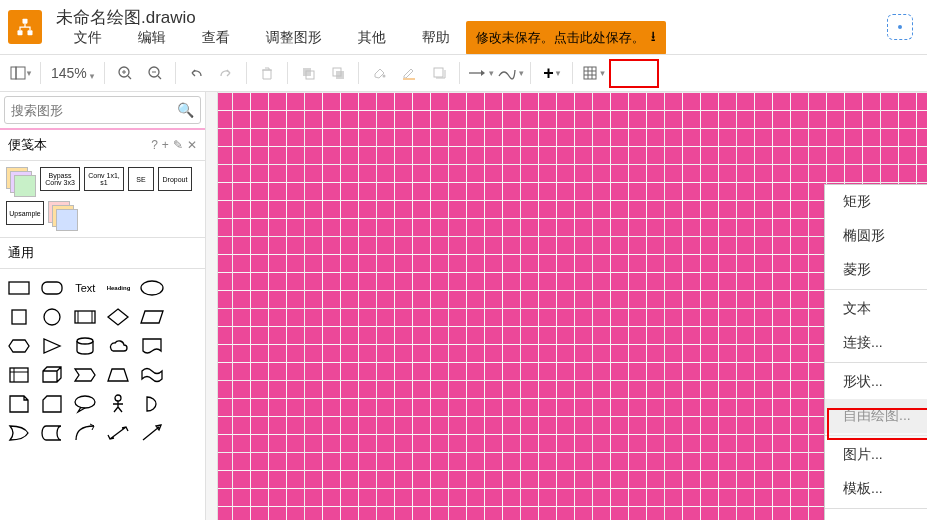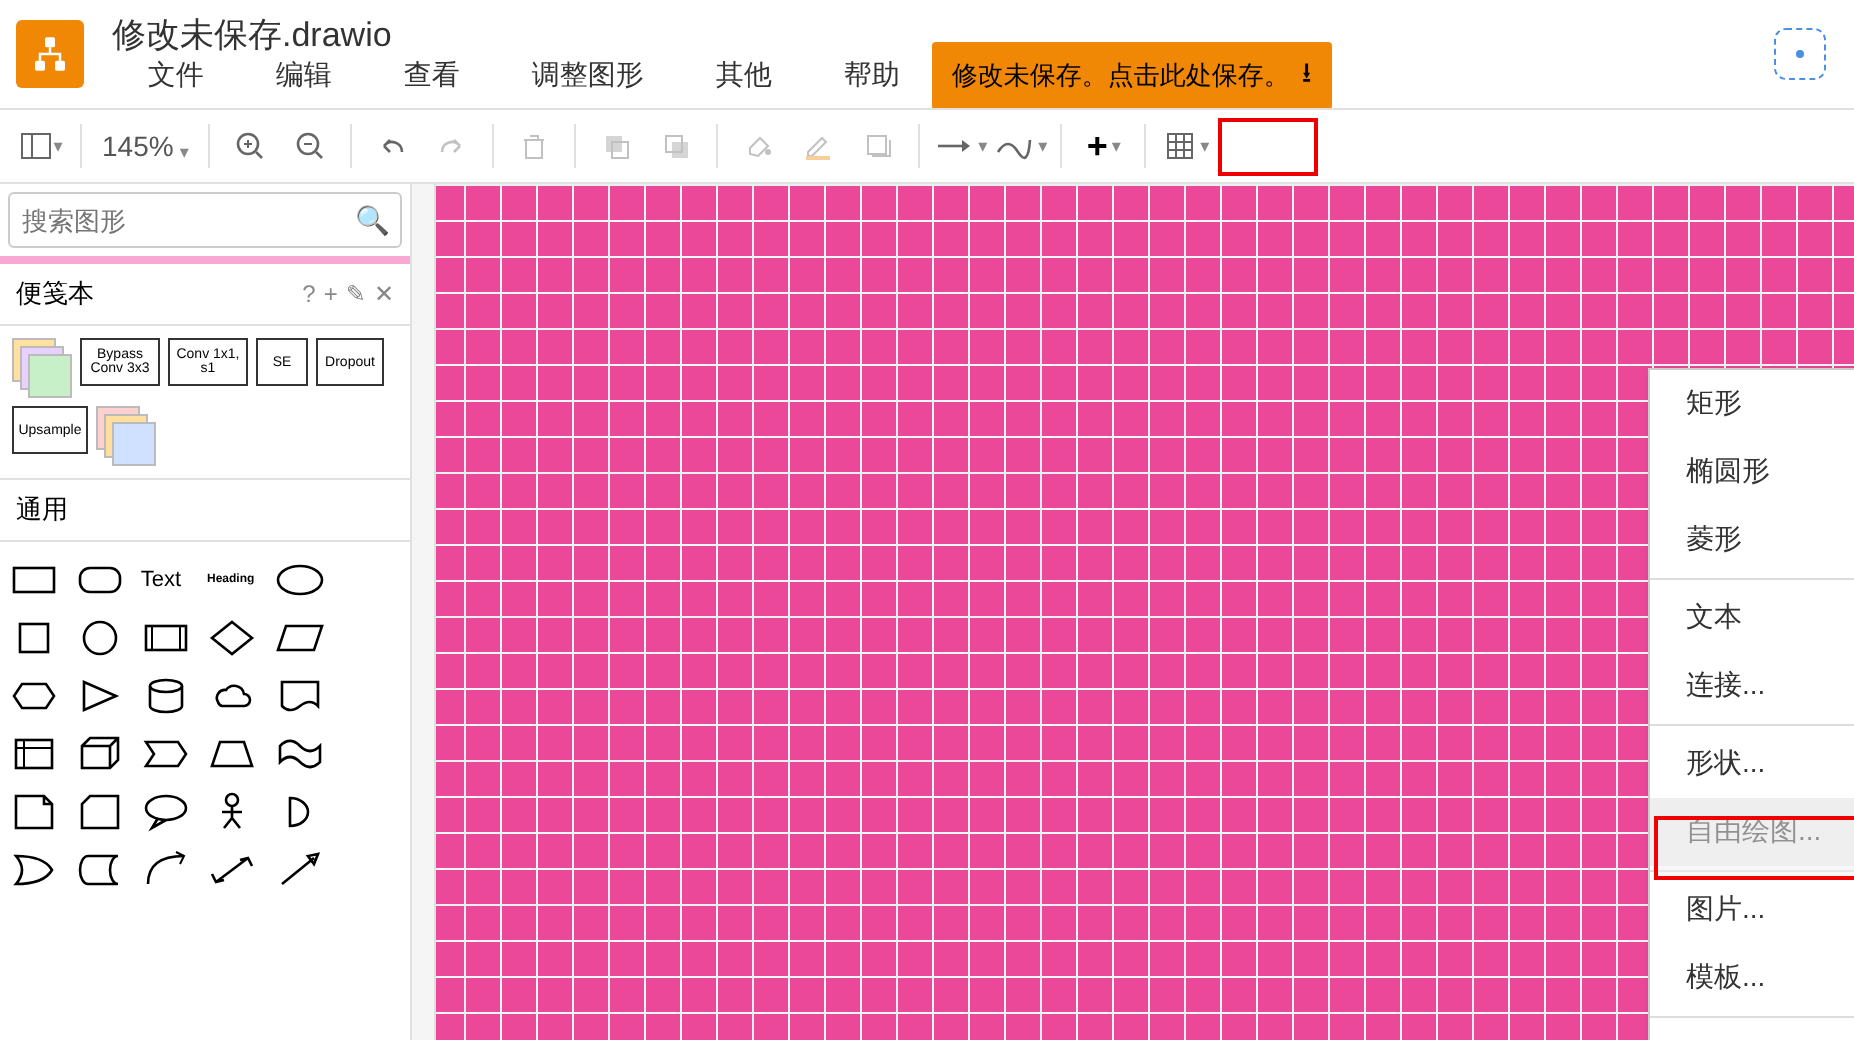--- a/index.html
+++ b/index.html
@@ -17,35 +17,35 @@
 .toolbar { height:38px; border-top:1px solid #e0e0e0; border-bottom:1px solid #e0e0e0; display:flex; align-items:center; padding:0 6px; gap:2px; color:#555; position:relative; }
 .tb-btn { width:28px; height:28px; display:flex; align-items:center; justify-content:center; font-size:15px; color:#666; border-radius:3px; }
 .tb-sep { width:1px; height:22px; background:#e0e0e0; margin:0 4px; }
 .zoom { font-size:14px; padding:0 4px; display:flex; align-items:flex-end; gap:3px; }
 .zoom .caret, .tb-caret { font-size:9px; color:#888; }
 .insert-highlight { position:absolute; left:609px; top:4px; width:50px; height:29px; border:2.5px solid #ee0000; }
 .insert-btn { display:flex; align-items:center; gap:2px; padding:0 6px; }
 .insert-btn .plus { font-size:18px; font-weight:bold; color:#000; }
 .workspace { display:flex; height:428px; }
 .sidebar { width:206px; border-right:1px solid #e0e0e0; display:flex; flex-direction:column; background:#fff; }
-.search-wrap { padding:4px; border-bottom:4px solid #f9a8d4; }
+.search-wrap { padding:4px; border-bottom:2px solid #f9a8d4; }
 .search-input { width:100%; height:28px; border:1px solid #ccc; border-radius:3px; padding:0 26px 0 6px; font-size:13px; background:#fff; }
 .search-box { position:relative; }
 .search-box .mag { position:absolute; right:6px; top:6px; color:#888; font-size:14px; }
 .panel-header { font-size:13px; padding:6px 8px; border-bottom:1px solid #e0e0e0; display:flex; align-items:center; }
 .panel-header .ph-right { margin-left:auto; display:flex; gap:4px; color:#888; font-size:12px; }
 .scratch-area { padding:6px; display:flex; flex-wrap:wrap; gap:4px; border-bottom:1px solid #e0e0e0; }
 .scratch-stack { width:30px; height:30px; position:relative; }
 .scratch-stack .sheet { position:absolute; width:22px; height:22px; border:1px solid #bbb; }
 .scratch-stack .s1 { left:0; top:0; background:#ffe0a0; }
 .scratch-stack .s2 { left:4px; top:4px; background:#e8d0ff; }
 .scratch-stack .s3 { left:8px; top:8px; background:#c8f0c8; }
 .scratch-box { width:40px; height:24px; border:1px solid #333; font-size:7px; display:flex; align-items:center; justify-content:center; text-align:center; background:#fff; }
 .shape-grid { padding:6px 4px; display:grid; grid-template-columns:repeat(6,1fr); gap:3px 2px; }
-.shape-cell { width:30px; height:26px; display:flex; align-items:center; }
+.shape-cell { width:30px; height:26px; display:flex; align-items:center; justify-content:center; }
 .shape-cell svg { width:26px; height:22px; }
 .canvas-area { flex:1; position:relative; background:#ec4899; }
 .scroll-gutter { width:12px; background:#f5f5f5; border-right:1px solid #e0e0e0; height:100%; position:absolute; left:0; }
 .canvas-grid {
   position:absolute; left:12px; right:0; top:0; bottom:0;
   background-image:
     linear-gradient(#eee 1px, transparent 1px),
     linear-gradient(90deg, #eee 1px, transparent 1px),
     linear-gradient(#f6f6f6 1px, transparent 1px),
     linear-gradient(90deg, #f6f6f6 1px, transparent 1px);
@@ -65,21 +65,21 @@
 <div class="header">
   <div class="logo">
     <svg class="logo-inner" viewBox="0 0 24 24">
         <rect x="9" y="2" width="6" height="6" fill="#fff" rx="1"></rect>
         <rect x="3" y="16" width="6" height="6" fill="#fff" rx="1"></rect>
         <rect x="15" y="16" width="6" height="6" fill="#fff" rx="1"></rect>
         <path d="M12 8v4M12 12H6v4M12 12h6v4" stroke="#fff" stroke-width="1.5" fill="none"></path>
       </svg>
   </div>
   <div class="title-wrap">
-    <div class="title">修改未保存.drawio</div>
+    <div class="title">未命名绘图.drawio</div>
   </div>
   <div class="menus">
     <div class="menu-item">文件</div>
     <div class="menu-item">编辑</div>
     <div class="menu-item">查看</div>
     <div class="menu-item">调整图形</div>
     <div class="menu-item">其他</div>
     <div class="menu-item">帮助</div>
   </div>
   <div class="save-notice">

